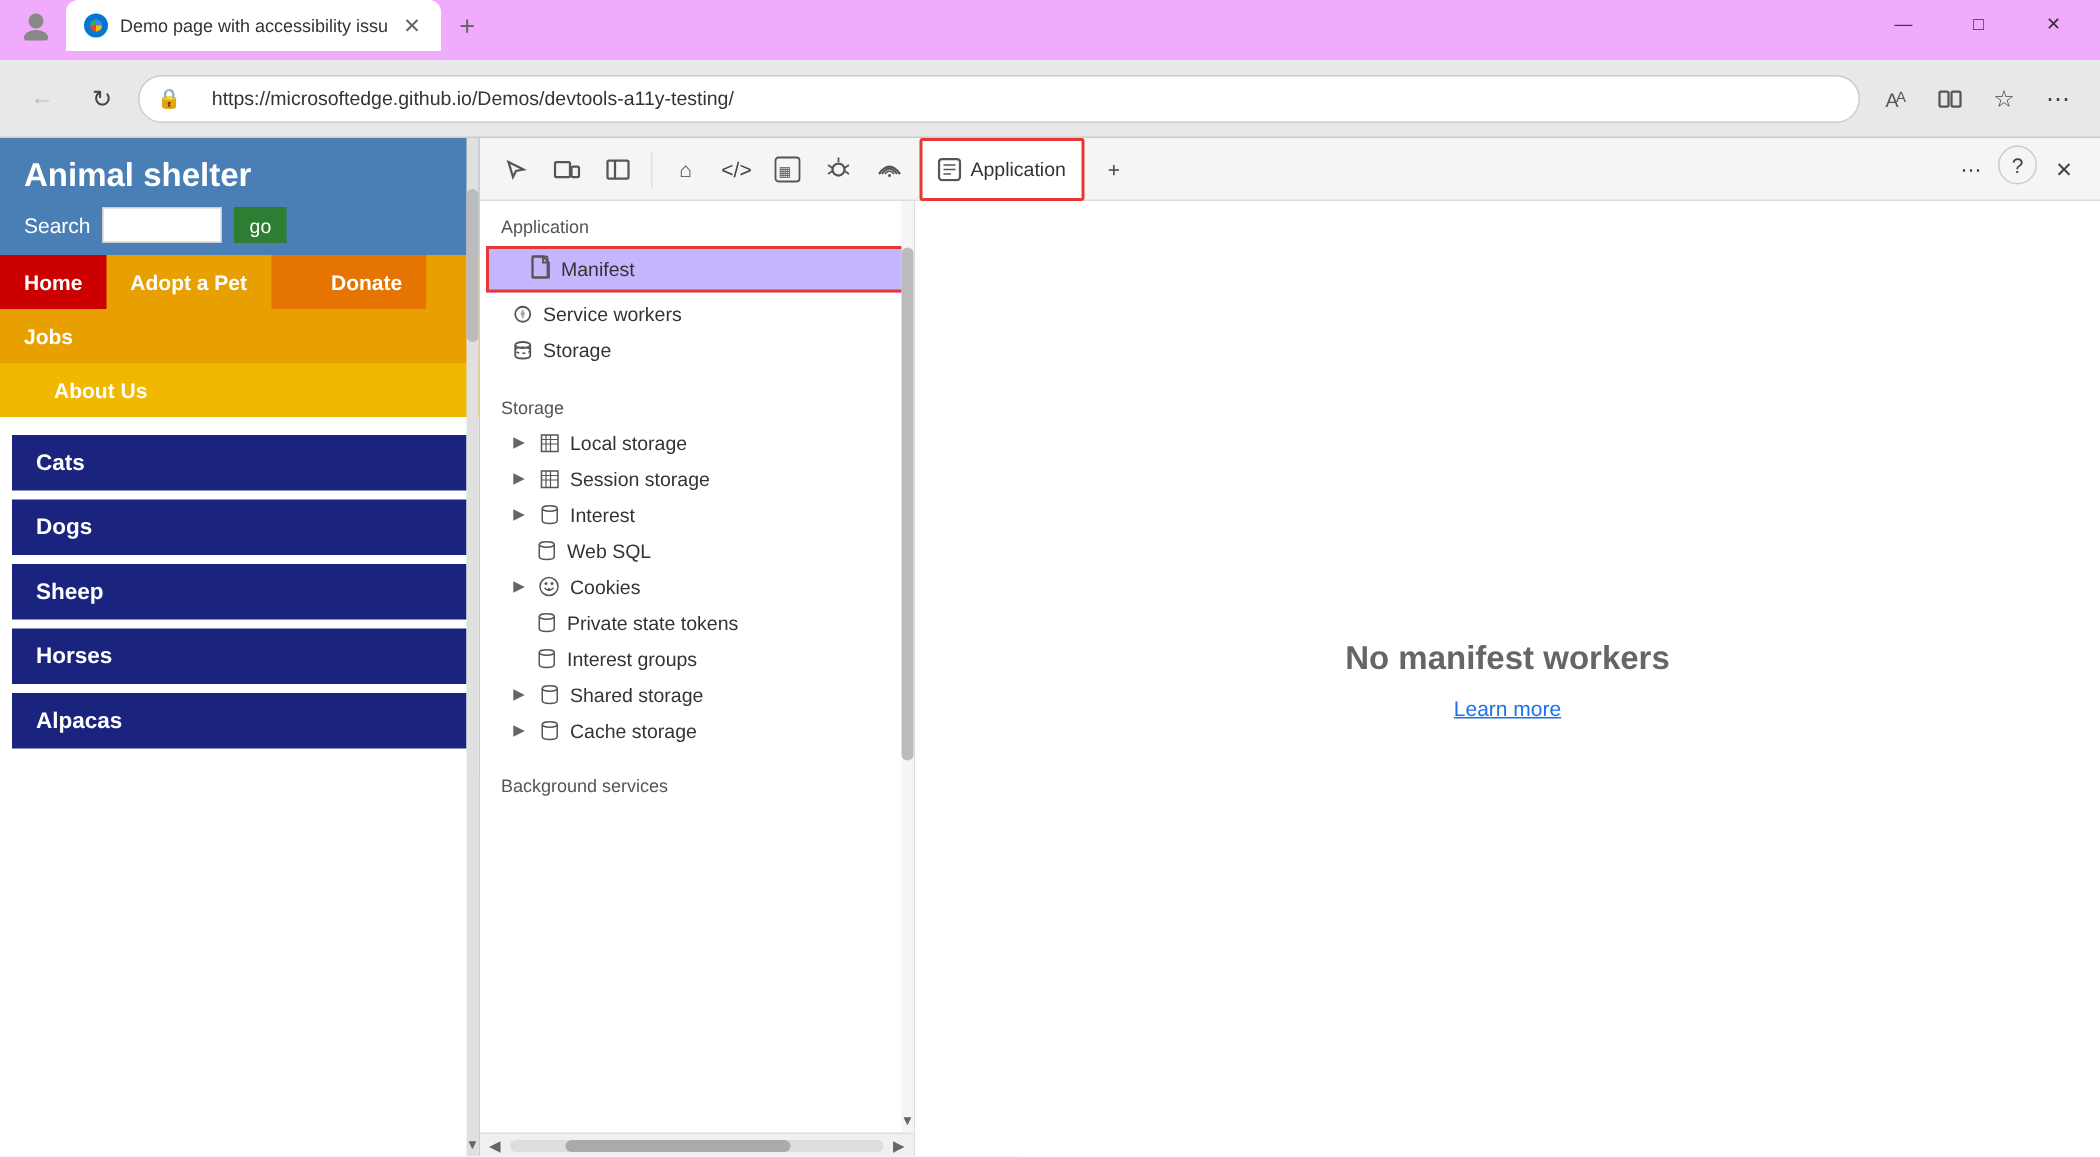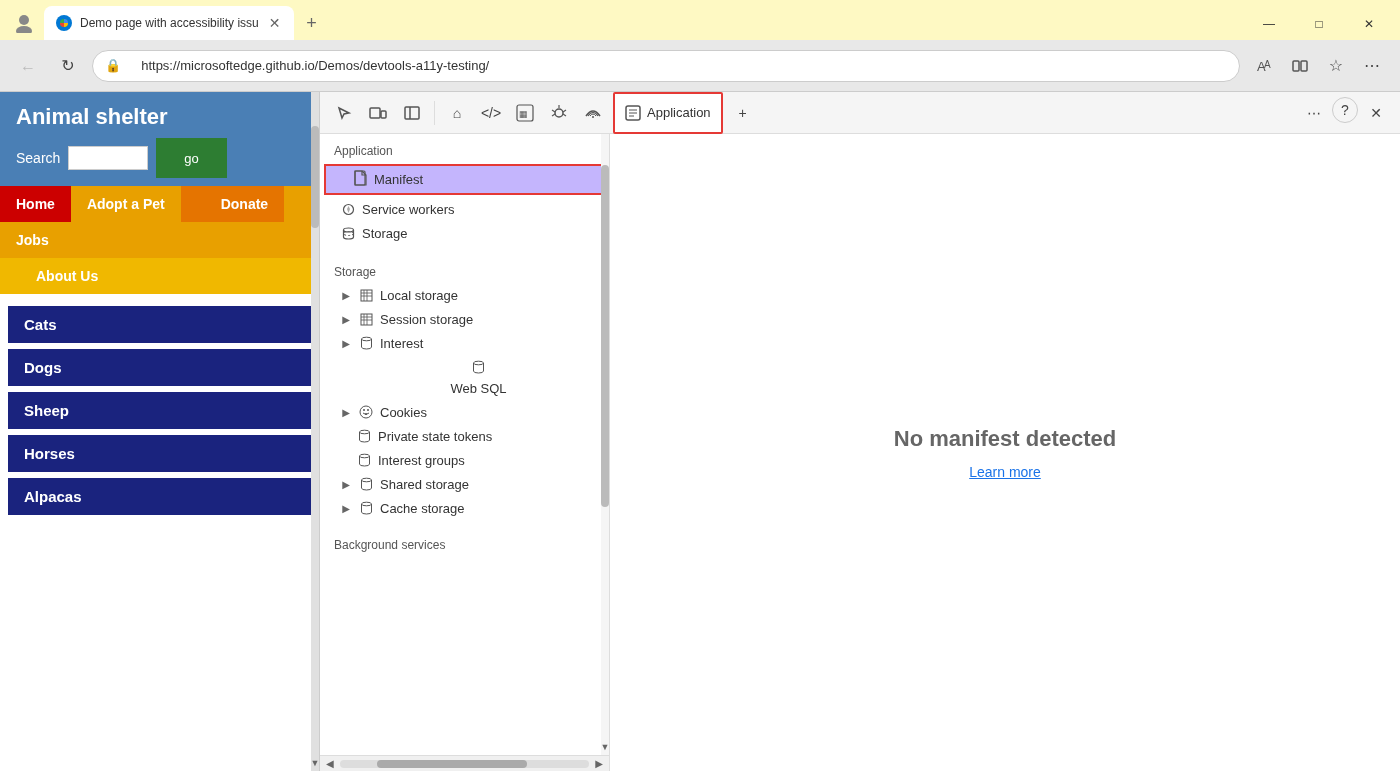--- a/index.html
+++ b/index.html
@@ -2,21 +2,21 @@
 <html><head>
   <meta charset="utf-8">
   <style>
     * { box-sizing: border-box; margin: 0; padding: 0; }
     body { font-family: 'Segoe UI', Arial, sans-serif; background: #f0f0f0; width: 1400px; height: 771px; overflow: hidden; }
 
     
     .browser-chrome { background: #e8e8e8; height: 771px; display: flex; flex-direction: column; }
 
     
-    .title-bar { background: #fef9c3; height: 40px; display: flex; align-items: flex-end; padding: 0 8px; gap: 4px; }
+    .title-bar { background: #f0abfc; height: 40px; display: flex; align-items: flex-start; padding: 0 8px; gap: 4px; }
     .tab-bar { display: flex; align-items: center; flex: 1; }
     .tab { background: #ffffff; border-radius: 8px 8px 0 0; height: 34px; display: flex; align-items: center; padding: 0 12px; gap: 8px; min-width: 200px; max-width: 280px; position: relative; }
     .tab-favicon { width: 16px; height: 16px; background: #0078d4; border-radius: 50%; display: flex; align-items: center; justify-content: center; }
     .tab-title { font-size: 12px; color: #333; flex: 1; overflow: hidden; text-overflow: ellipsis; white-space: nowrap; }
     .tab-close { font-size: 14px; color: #666; cursor: pointer; padding: 2px; border-radius: 3px; }
     .new-tab-btn { width: 34px; height: 34px; display: flex; align-items: center; justify-content: center; font-size: 18px; color: #666; cursor: pointer; border-radius: 50%; }
     .window-controls { display: flex; align-items: center; gap: 4px; }
     .win-btn { width: 46px; height: 32px; display: flex; align-items: center; justify-content: center; font-size: 12px; color: #333; cursor: pointer; }
 
     
@@ -32,21 +32,21 @@
     
     .main-area { display: flex; flex: 1; overflow: hidden; }
 
     
     .webpage { width: 320px; min-width: 320px; background: #fff; overflow: hidden; position: relative; border-right: 1px solid #ccc; }
     .webpage-header { background: #4a7fb5; padding: 12px 16px 8px; }
     .webpage-title { font-size: 22px; font-weight: bold; color: #fff; line-height: 1.2; }
     .webpage-search { display: flex; align-items: center; gap: 8px; margin-top: 8px; }
     .search-label { color: #fff; font-size: 14px; }
     .search-input { width: 80px; height: 24px; border: 1px solid #ccc; padding: 2px 4px; font-size: 13px; }
-    .search-go { background: #2d7d32; color: white; border: none; padding: 3px 28px; font-size: 13px; cursor: pointer; height: 40px; }
+    .search-go { background: #2d7d32; color: white; border: none; padding: 3px 10px; font-size: 13px; cursor: pointer; height: 24px; }
     .nav-menu { display: flex; flex-wrap: wrap; background: #e8a000; }
     .nav-item { padding: 10px 16px; font-size: 14px; font-weight: bold; color: #fff; cursor: pointer; text-align: center; }
     .nav-item.home { background: #cc0000; position: relative; }
     .nav-item.home::after { content: ''; position: absolute; bottom: -6px; left: 50%; transform: translateX(-50%); border: 6px solid transparent; border-top-color: #cc0000; }
     .nav-item.adopt { background: #e8a000; }
     .nav-item.donate { background: #e57400; padding-left: 40px; }
     .nav-item.jobs { background: #e8a000; }
     .nav-item.about { background: #f0b800; display: block; width: 100%; text-align: left; padding-left: 36px; }
     .animal-list { padding: 12px 8px; background: #fff; }
     .animal-btn { display: block; width: 100%; background: #1a237e; color: #fff; padding: 10px 16px; margin-bottom: 6px; font-size: 15px; font-weight: bold; border: none; cursor: pointer; text-align: left; }
@@ -324,21 +324,21 @@
               <span class="sidebar-expand">▶</span>
               <span class="sidebar-icon">
                 <svg width="13" height="14" viewBox="0 0 13 14">
                     <ellipse cx="6.5" cy="3" rx="5" ry="1.8" fill="none" stroke="#555" stroke-width="1"></ellipse>
                     <path d="M1.5 3 L1.5 11 Q1.5 13 6.5 13 Q11.5 13 11.5 11 L11.5 3" fill="none" stroke="#555" stroke-width="1"></path>
                   </svg>
               </span>
               <span>Interest</span>
             </div>
 
-            <div class="sidebar-item sidebar-indent" style="padding-left:36px;flex-direction:column;">
+            <div class="sidebar-item sidebar-indent" style="padding-left:36px;">
               <span class="sidebar-icon">
                 <svg width="13" height="14" viewBox="0 0 13 14">
                     <ellipse cx="6.5" cy="3" rx="5" ry="1.8" fill="none" stroke="#555" stroke-width="1"></ellipse>
                     <path d="M1.5 3 L1.5 11 Q1.5 13 6.5 13 Q11.5 13 11.5 11 L11.5 3" fill="none" stroke="#555" stroke-width="1"></path>
                   </svg>
               </span>
               <span>Web SQL</span>
             </div>
 
             <div class="sidebar-item">
@@ -411,21 +411,21 @@
             <span class="hscroll-arrow">▶</span>
           </div>
 
           <div style="position:absolute;right:0;top:0;width:8px;height:calc(100% - 16px);background:#f5f5f5;">
             <div style="width:8px;height:55%;background:#bbb;border-radius:4px;position:absolute;top:5%;"></div>
             <div style="position:absolute;bottom:0;width:8px;height:16px;display:flex;align-items:center;justify-content:center;font-size:9px;color:#666;">▼</div>
           </div>
         </div>
 
         <div class="dt-main">
-          <span class="no-manifest-text">No manifest detected</span>
+          <span class="no-manifest-text">No manifest workers</span>
           <a class="learn-more-link">Learn more</a>
         </div>
 
       </div>
     </div>
 
   </div>
 </div>
 
 </body></html>

